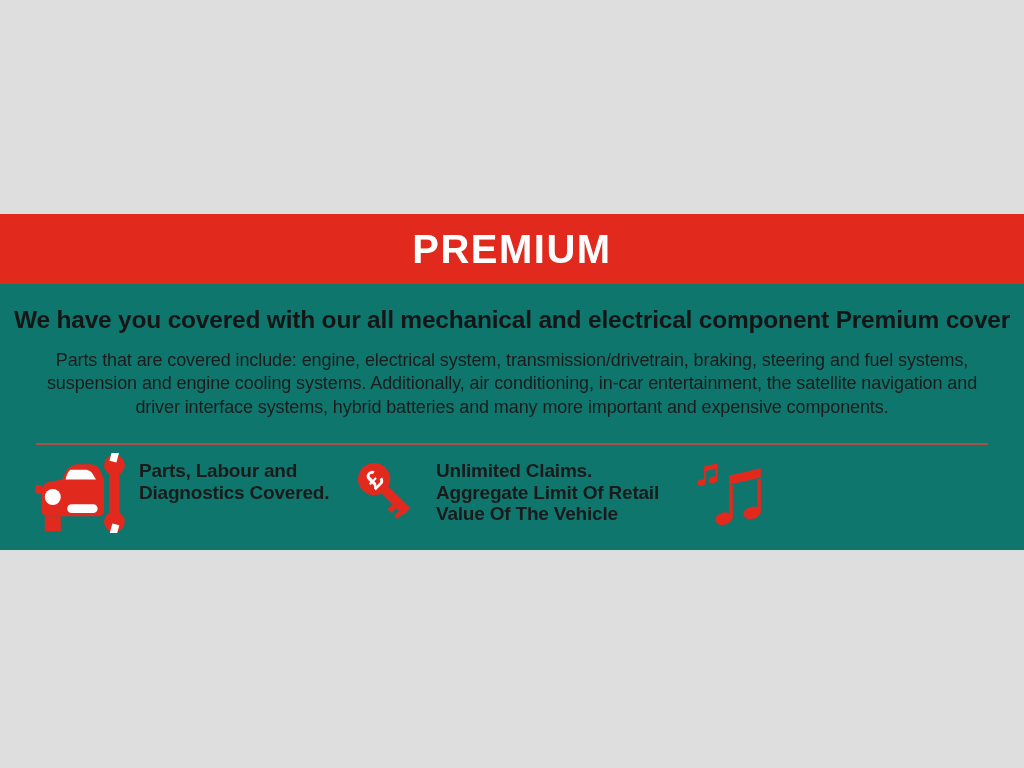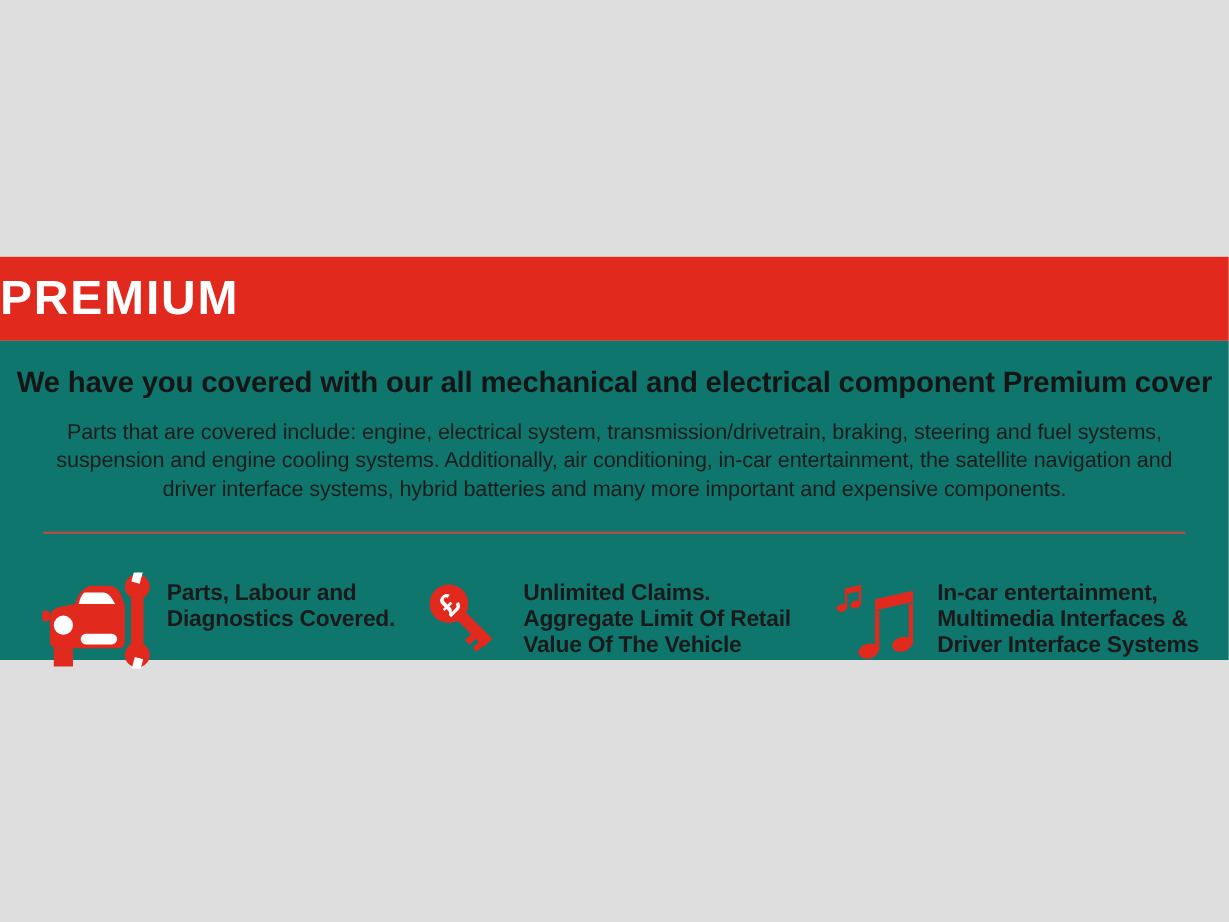--- a/index.html
+++ b/index.html
@@ -8,21 +8,21 @@
     font-family: "Liberation Sans", "DejaVu Sans", sans-serif;
     background: #dedede;
   }
   .page { width: 1024px; height: 768px; display: flex; flex-direction: column; }
 
   .strip-top { height: 214px; background: #dedede; }
   .strip-bottom { flex: 1; background: #dedede; }
 
   .banner {
     height: 70px; background: #e2291d;
-    display: flex; align-items: center; justify-content: flex-start;
+    display: flex; align-items: center; justify-content: center;
   }
   .banner-title {
     color: #ffffff; font-size: 40px; font-weight: bold;
     letter-spacing: 1.5px; line-height: 1;
   }
 
   .content { height: 266px; background: #0f766e; position: relative; }
 
   .intro-heading {
     margin: 0; padding-top: 20px;
@@ -33,21 +33,21 @@
   .intro-paragraph {
     margin: 13px auto 12px; text-align: center;
     font-size: 18px; line-height: 23.5px; color: #1c1c1c;
     letter-spacing: -0.1px; white-space: pre-line;
   }
   .divider {
     width: 952px; margin: 24px auto 0;
     border: none; border-top: 2px solid #aa4f4a; height: 0;
   }
 
-  .features { position: relative; height: 80px; margin-top: 32px; }
+  .features { position: relative; height: 80px; margin-top: 8px; }
   .feature {
     position: absolute; top: 0;
     display: flex; align-items: flex-start;
   }
   .feature-car   { left: 35px; }
   .feature-key   { left: 352px; }
   .feature-music { left: 695px; }
   .feature-icon { flex: 0 0 auto; }
   .feature-text {
     margin-left: 14px; padding-top: 7px;
@@ -123,23 +123,20 @@
             <ellipse cx="25" cy="33" rx="6" ry="4.5" fill="#e2291d" transform="rotate(-15 25 33)"></ellipse>
             <rect x="28.6" y="16" width="2.8" height="17" fill="#e2291d"></rect>
             <polygon points="12.6,14.5 31.4,10 31.4,17 12.6,21.5" fill="#e2291d"></polygon>
             <ellipse cx="40" cy="87" rx="12" ry="8.5" fill="#e2291d" transform="rotate(-15 40 87)"></ellipse>
             <rect x="47.5" y="40" width="5" height="47" fill="#e2291d"></rect>
             <ellipse cx="79" cy="79" rx="12" ry="8.5" fill="#e2291d" transform="rotate(-15 79 79)"></ellipse>
             <rect x="86.5" y="32" width="5" height="47" fill="#e2291d"></rect>
             <polygon points="47.5,27 91.5,17 91.5,30 47.5,40" fill="#e2291d"></polygon>
           </svg>
         </span>
-        <div class="feature-text">In-car entertainment,
-Multimedia Interfaces &amp;
-Driver Interface Systems</div>
       </div>
 
     </div>
   </div>
 
   <div class="strip-bottom"></div>
 
 </div>
 
 </body></html>

